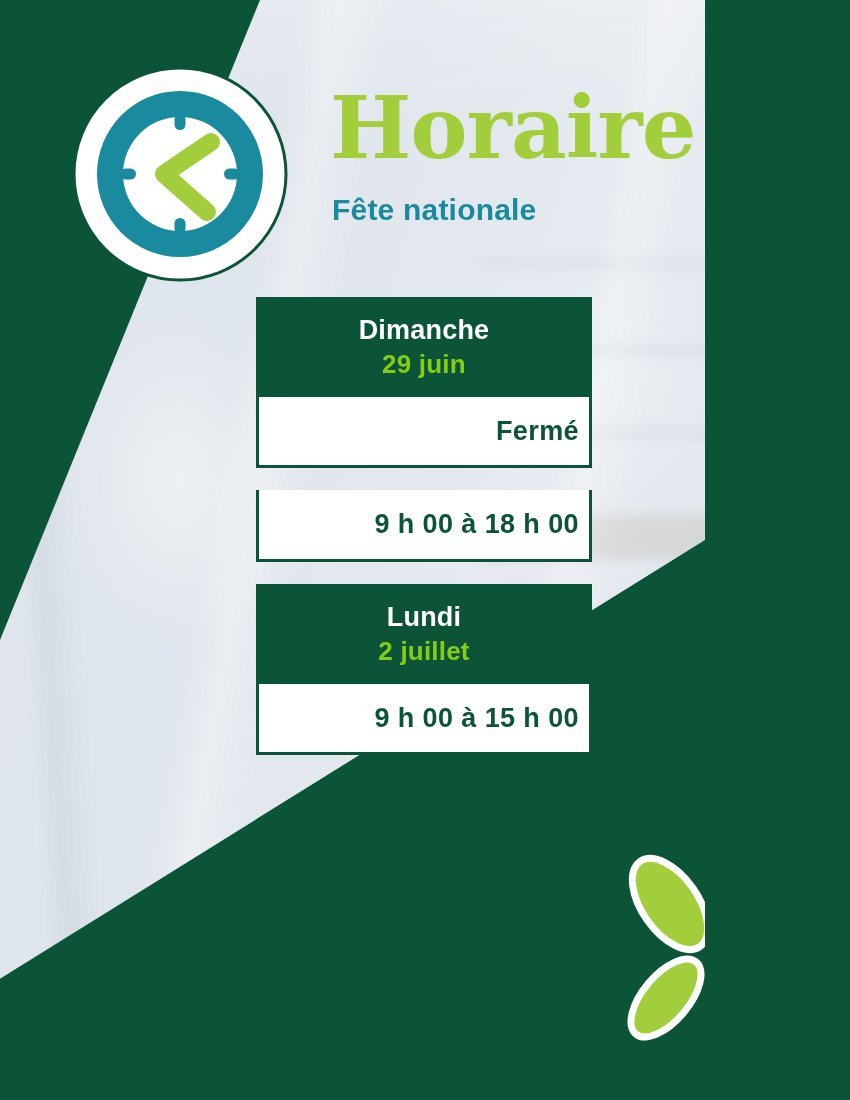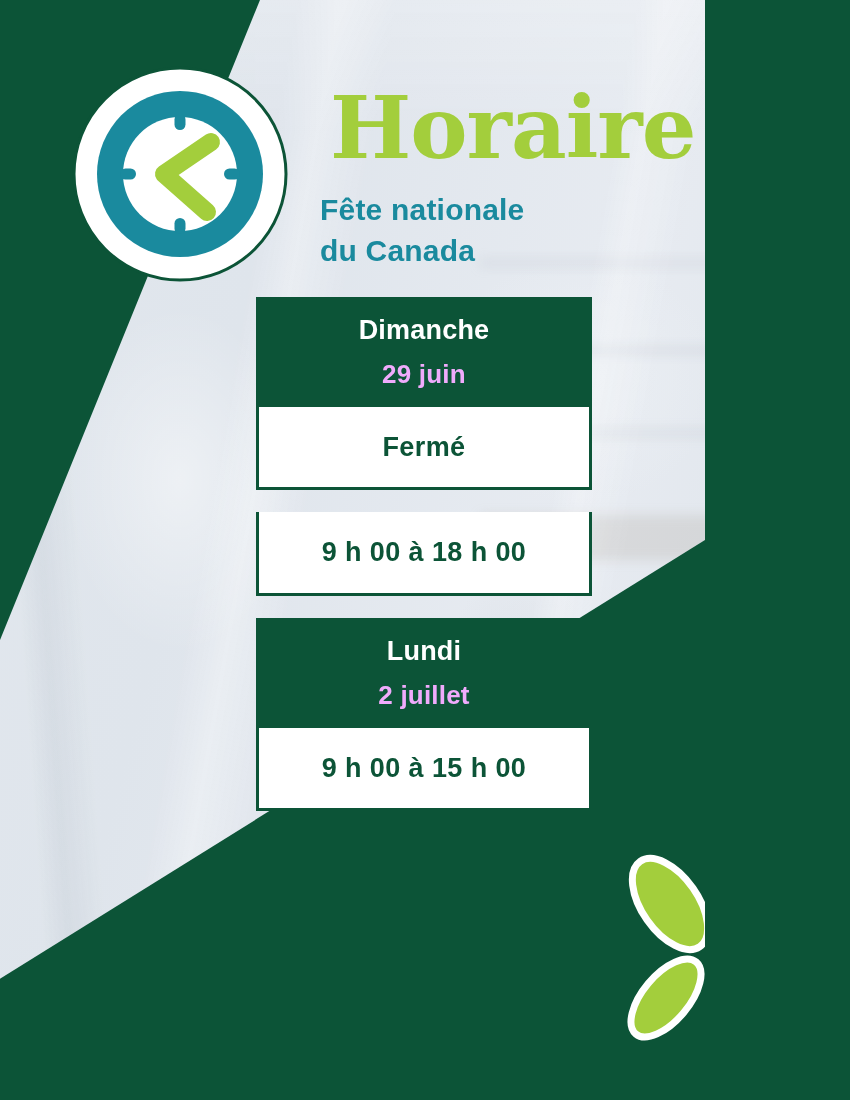--- a/index.html
+++ b/index.html
@@ -75,45 +75,45 @@
   .clock svg{display:block;width:216px;height:216px;}
 
   
   .title{
     position:absolute;left:330px;top:86px;
     font-family:"DejaVu Serif", serif;
     font-weight:700;font-size:86px;line-height:.98;
     color:#a3ce3c;letter-spacing:-1px;
   }
   .subtitle{
-    position:absolute;left:320px;top:190px;width:330px;
+    position:absolute;left:332px;top:190px;width:330px;
     font-family:"Liberation Sans", sans-serif;
     font-weight:700;font-size:30px;line-height:1.35;
     color:#1a8a9e;letter-spacing:.2px;
   }
 
   
   .cards{position:absolute;left:256px;top:297px;width:336px;}
   .card{margin-bottom:22px;}
   .card-head{
     background:#0c5437;
     padding:17px 10px 16px;
     text-align:center;
   }
   .card-day{
     color:#ffffff;font-weight:700;font-size:27px;line-height:1.2;
     letter-spacing:.2px;
   }
   .card-date{
-    color:#f0abfc;font-weight:700;font-size:26px;line-height:1.25;
-    margin-top:12px;letter-spacing:.2px;
+    color:#84cc16;font-weight:700;font-size:26px;line-height:1.25;
+    margin-top:2px;letter-spacing:.2px;
   }
   .card-body{
     background:#ffffff;border:3px solid #0c5437;border-top:none;
-    padding:24px 10px;text-align:center;
+    padding:18px 10px;text-align:right;
   }
   .card-hours{
     color:#0c5437;font-weight:700;font-size:27px;line-height:1.2;
     letter-spacing:.4px;
   }
 
   
   .flower{position:absolute;left:612px;top:852px;width:200px;height:206px;}
   .flower svg{display:block;width:200px;height:206px;}
 </style>
@@ -143,21 +143,20 @@
       <rect x="48" y="102.5" width="16" height="11" rx="5.5" fill="#1a8a9e"></rect>
       <rect x="152" y="102.5" width="16" height="11" rx="5.5" fill="#1a8a9e"></rect>
 
       <path d="M139 76 L92 108 L135 146" fill="none" stroke="#a3ce3c" stroke-width="18" stroke-linecap="round" stroke-linejoin="round"></path>
     </svg>
   </div>
 
   <div class="title">Horaire</div>
   <div class="subtitle">
     <div>Fête nationale</div>
-    <div>du Canada</div>
   </div>
 
   <div class="cards">
 
     <div class="card">
       <div class="card-head">
         <div class="card-day">Dimanche</div>
         <div class="card-date">29 juin</div>
       </div>
       <div class="card-body">

